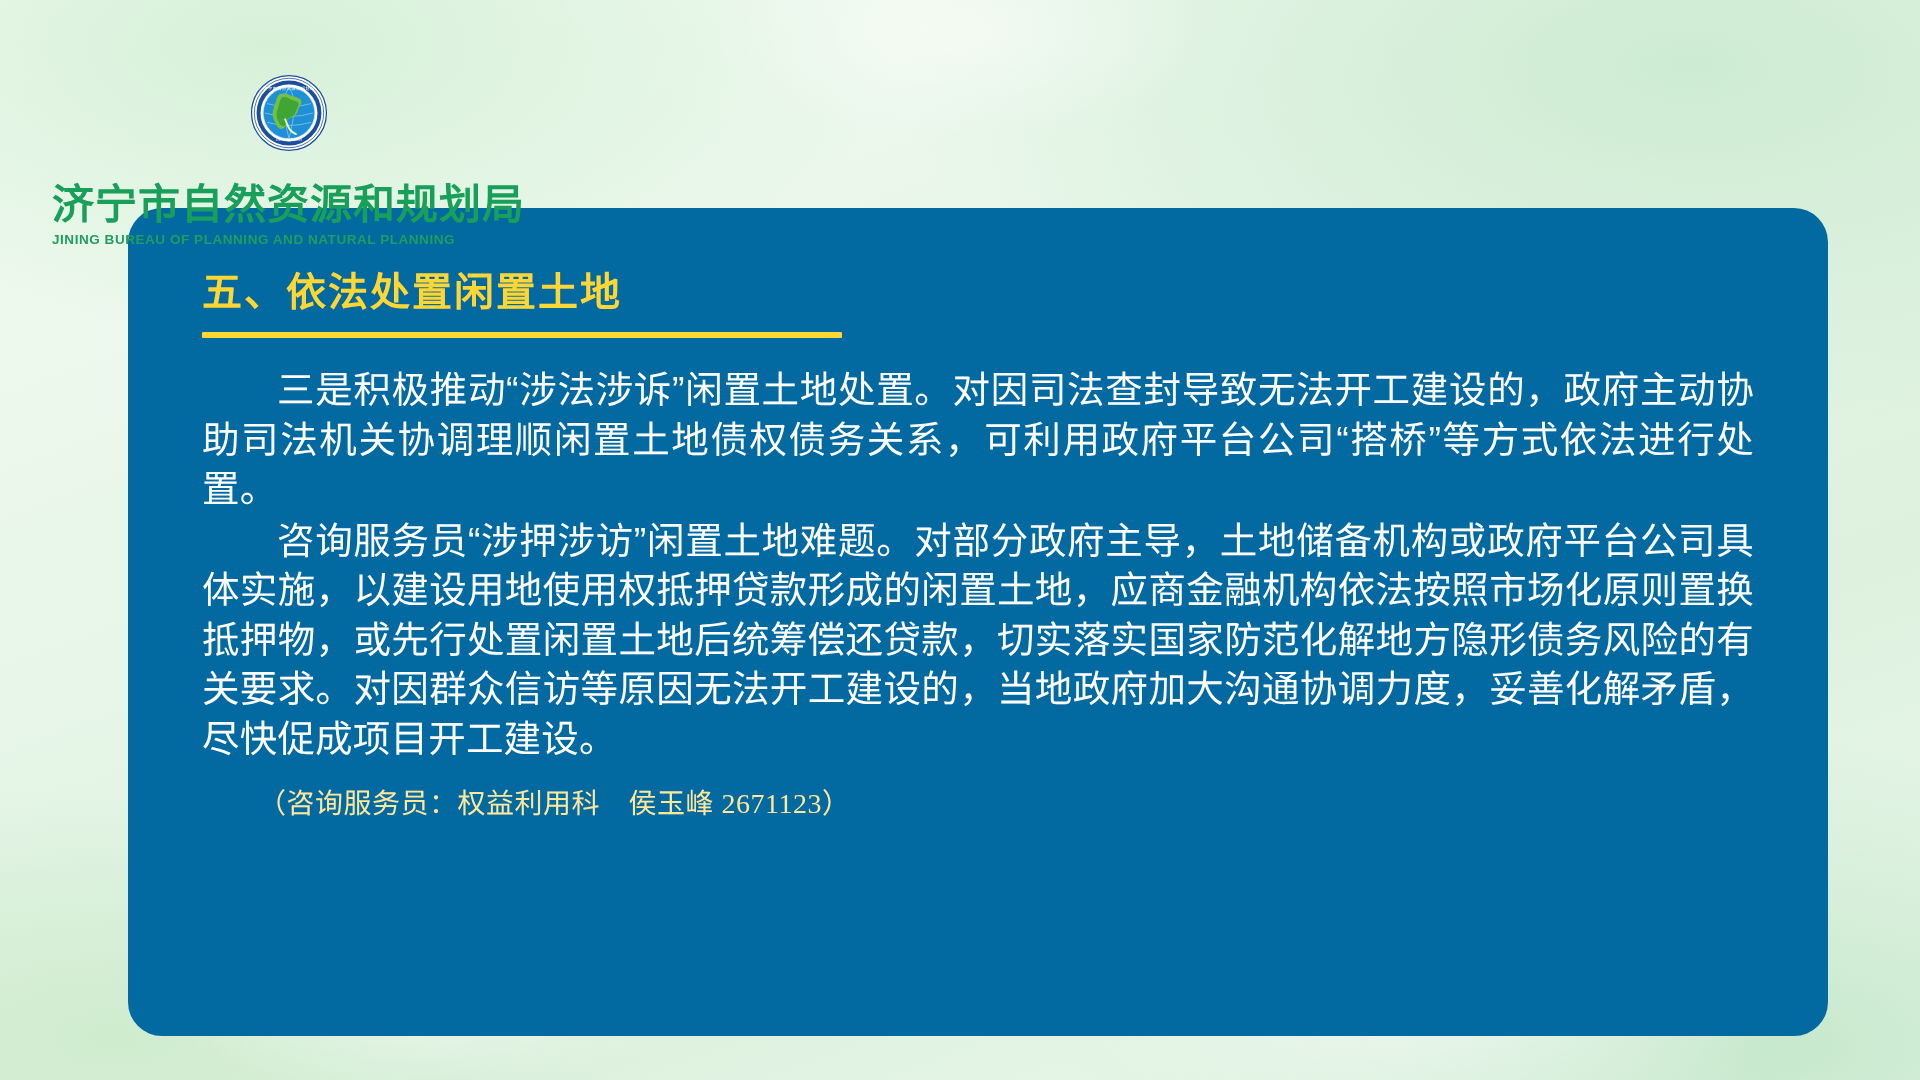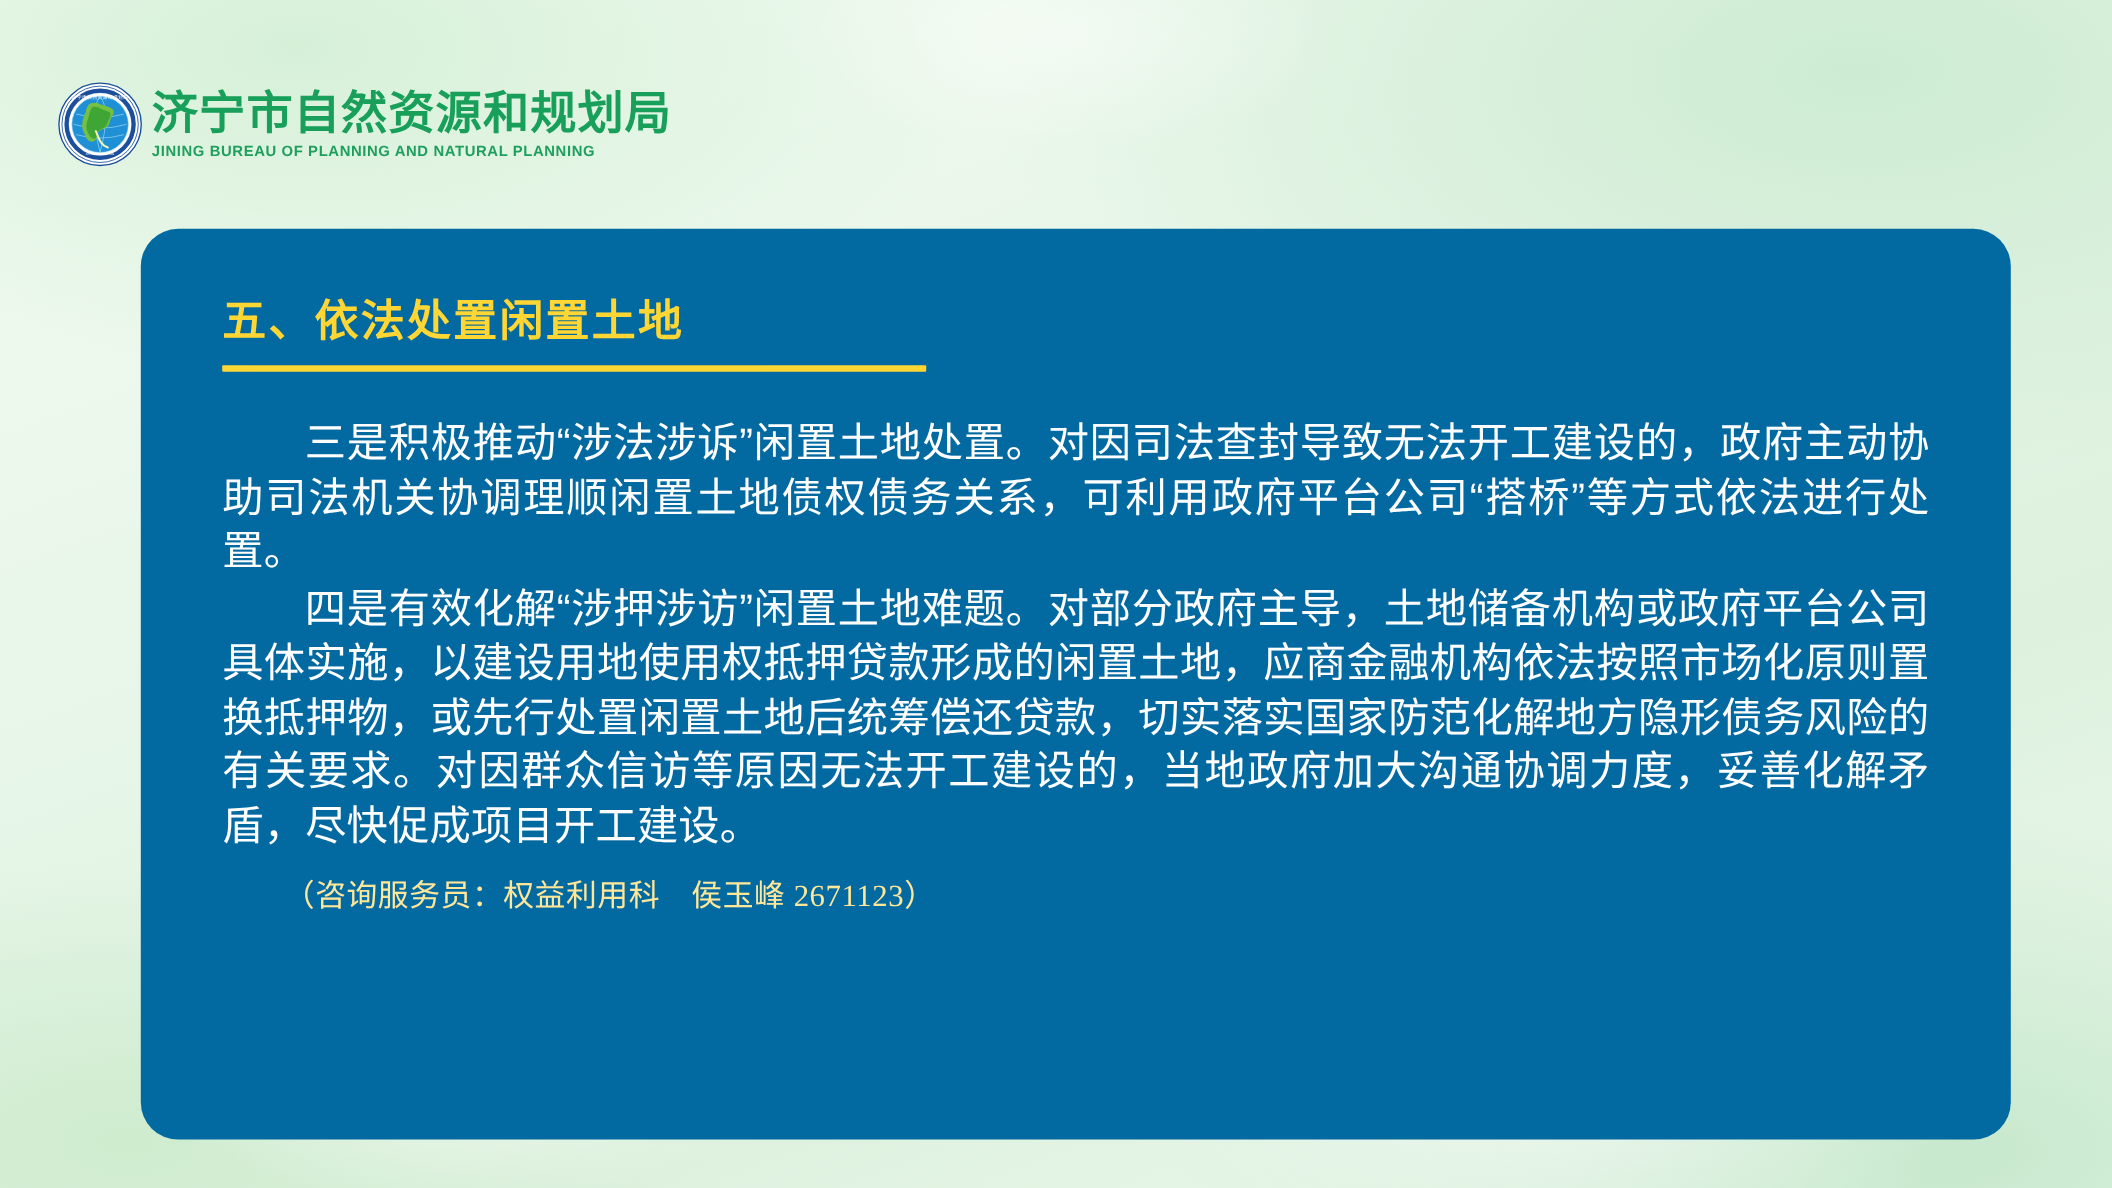--- a/index.html
+++ b/index.html
@@ -37,22 +37,23 @@
       radial-gradient(ellipse 360px 150px at 50% 3%,  rgba(255,255,255,.45) 0%, rgba(255,255,255,0) 70%);
   }
 
   
   .masthead {
     position: absolute;
     left: 52px;
     top: 74px;
     display: flex;
     align-items: center;
-    gap: 8px;
+    gap: 32px;
     z-index: 4;
+    flex-direction: column;
   }
   .emblem {
     width: 78px;
     height: 78px;
     flex: 0 0 78px;
     position: relative;
   }
   .emblem svg { display: block; width: 78px; height: 78px; }
 
   .masthead-text {
@@ -103,21 +104,21 @@
   }
   .title-rule {
     margin-top: 18px;
     width: 640px;
     height: 6px;
     background: #ffd633;
     border-radius: 1px;
   }
 
   .body-copy {
-    margin-top: 40px;
+    margin-top: 28px;
     color: #ffffff;
     font-size: 37.5px;
     line-height: 1.32;
     letter-spacing: 0.2px;
     text-align: justify;
     text-justify: inter-ideograph;
     font-family: "Liberation Sans", "DejaVu Sans", sans-serif;
   }
   .body-copy p {
     margin: 0;
@@ -172,17 +173,17 @@
 </div>
 
 <div class="card">
 
   <div class="section-title">五、依法处置闲置土地</div>
 
   <div class="title-rule"></div>
 
   <div class="body-copy">
     <p>三是积极推动“涉法涉诉”闲置土地处置。对因司法查封导致无法开工建设的，政府主动协助司法机关协调理顺闲置土地债权债务关系，可利用政府平台公司“搭桥”等方式依法进行处置。</p>
-    <p>四是有效化解“涉押涉访”闲置土地难题。对部分政府主导，土地储备机构或政府平台公司具体实施，以建设用地使用权抵押贷款形成的闲置土地，应商金融机构依法按照市场化原则置换抵押物，或先行处置闲置土地后统筹偿还贷款，切实落实国家防范化解地方隐形债务风险的有关要求。对因群众信访等原因无法开工建设的，当地政府加大沟通协调力度，妥善化解矛盾，尽快促成项目开工建设。</p>
+    <p>咨询服务员“涉押涉访”闲置土地难题。对部分政府主导，土地储备机构或政府平台公司具体实施，以建设用地使用权抵押贷款形成的闲置土地，应商金融机构依法按照市场化原则置换抵押物，或先行处置闲置土地后统筹偿还贷款，切实落实国家防范化解地方隐形债务风险的有关要求。对因群众信访等原因无法开工建设的，当地政府加大沟通协调力度，妥善化解矛盾，尽快促成项目开工建设。</p>
   </div>
 
   <div class="contact-line">（咨询服务员：权益利用科　侯玉峰 2671123）</div>
 </div>
 
 </body></html>

